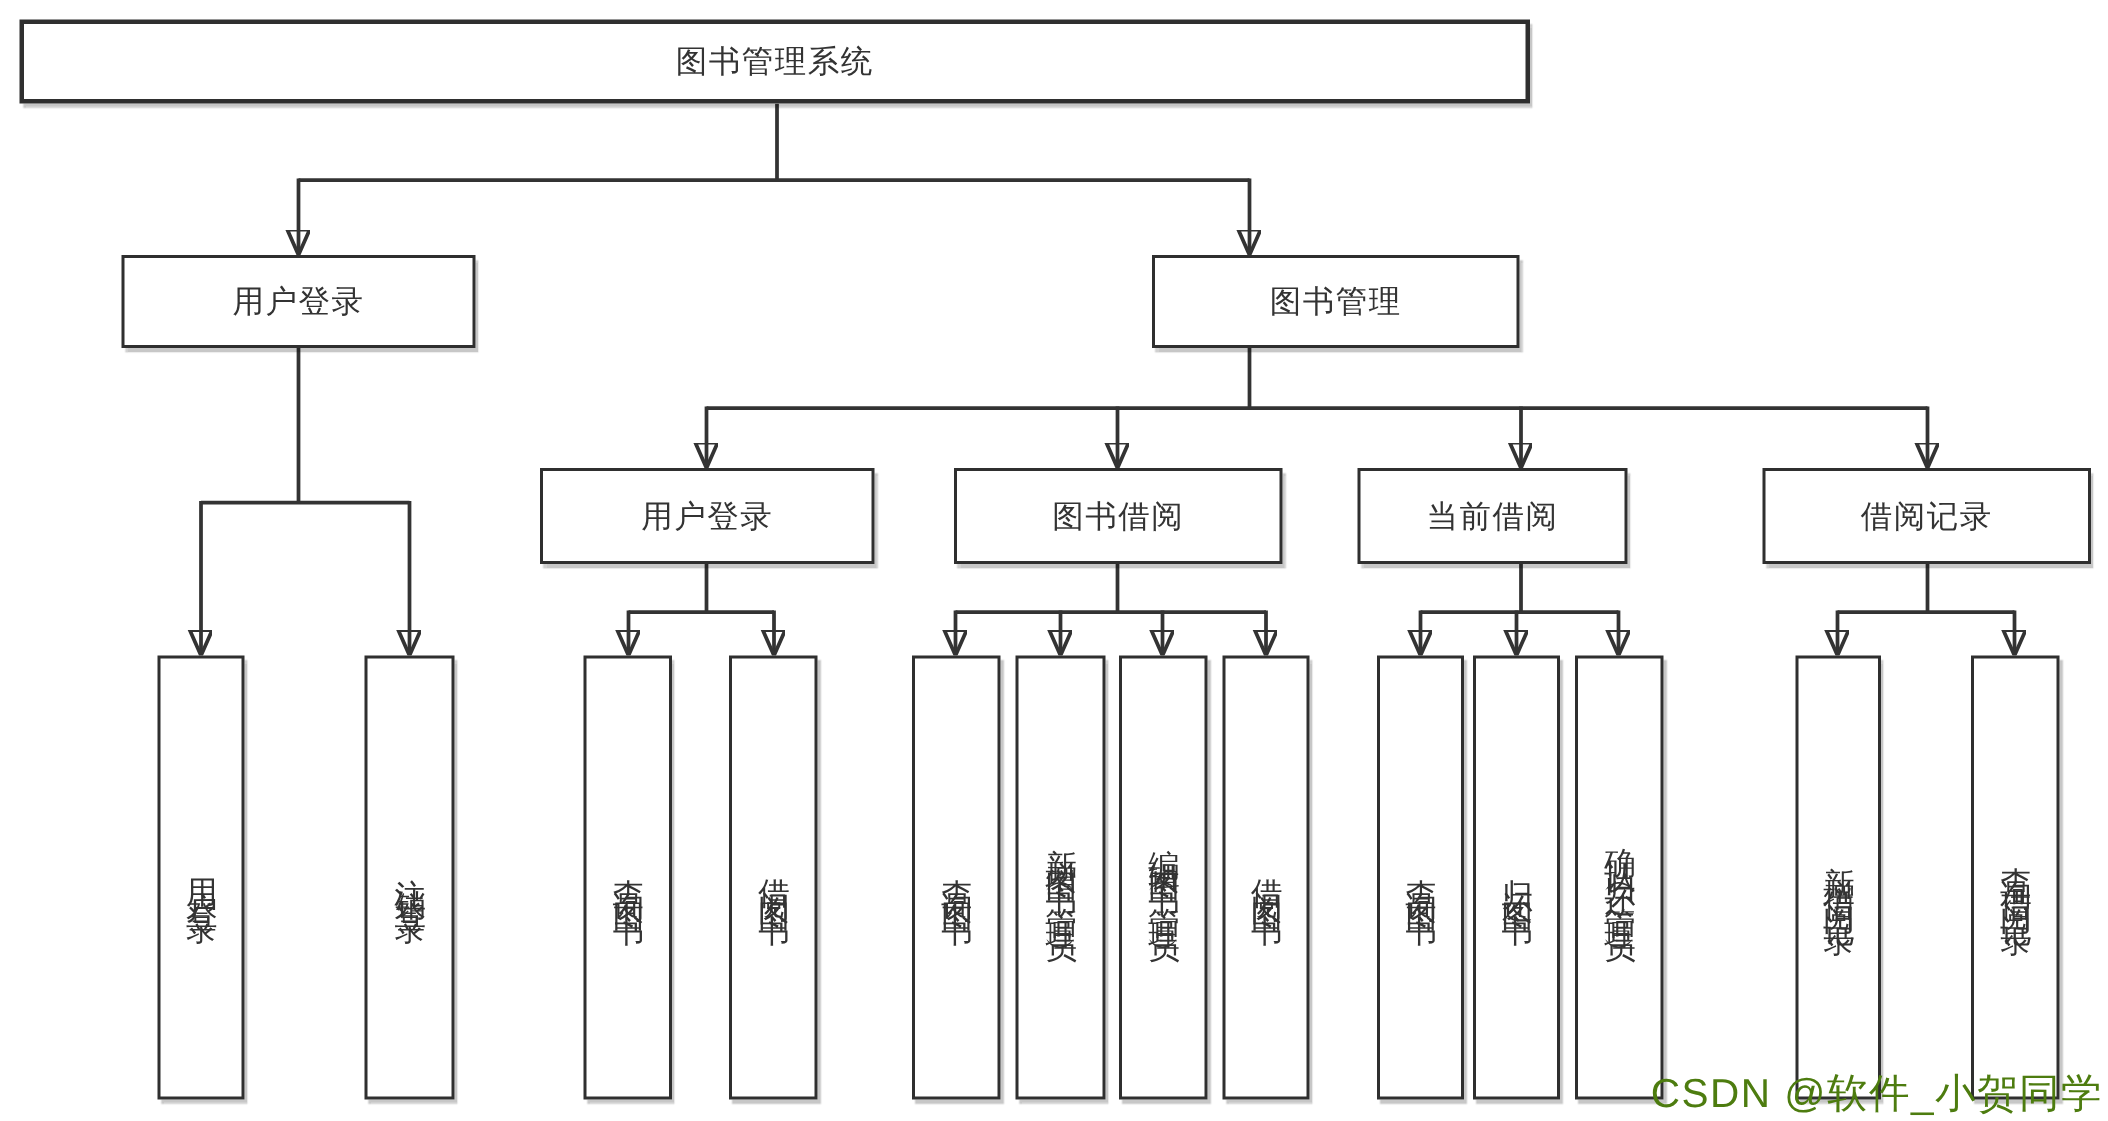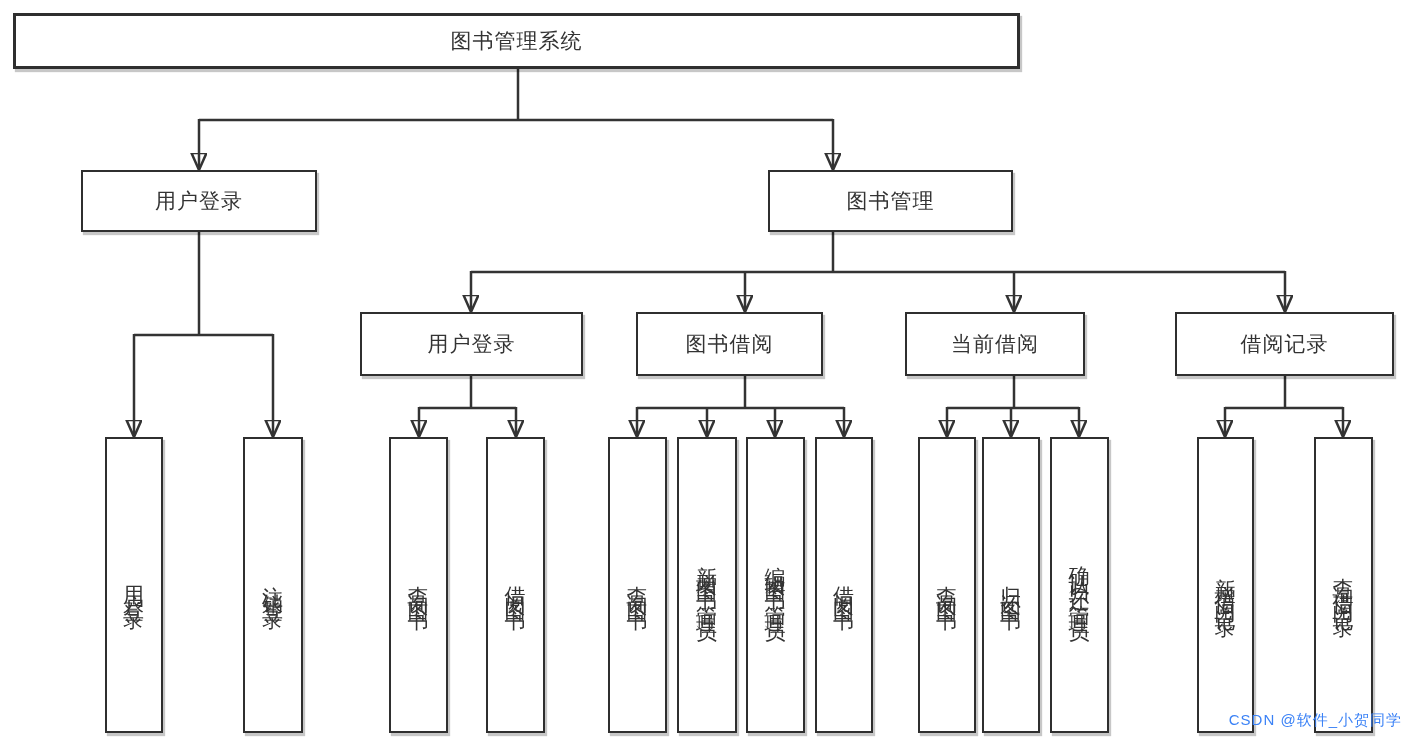--- a/index.html
+++ b/index.html
@@ -14,21 +14,21 @@
     box-sizing:border-box;display:flex;align-items:center;justify-content:center;
     box-shadow:2px 3px 1px rgba(0,0,0,0.22);
   }
   .box.root{border-width:3px;}
   .hl{font-size:21px;letter-spacing:1px;white-space:nowrap;color:#333;}
   .vl{
     writing-mode:vertical-rl;text-orientation:mixed;
     font-size:21px;letter-spacing:8px;line-height:1;color:#333;white-space:nowrap;
   }
   .watermark{
-    position:absolute;right:3px;top:711px;font-size:15px;color:#3b82f6;
+    position:absolute;right:3px;top:711px;font-size:27px;color:#4d7c0f;
     letter-spacing:1px;white-space:nowrap;
   }
 </style>
 </head>
 <body>
 
 <div class="canvas">
 
   <svg class="wires" width="1405" height="747" viewBox="0 0 1405 747">
     <defs>
@@ -99,21 +99,21 @@
   <div class="box" style="left:81px;top:170px;width:236px;height:62px;">
     <span class="hl">用户登录</span>
   </div>
   <div class="box" style="left:720px;top:170px;width:245px;height:62px;margin-left:48px;">
     <span class="hl">图书管理</span>
   </div>
 
   <div class="box" style="left:360px;top:312px;width:223px;height:64px;">
     <span class="hl">用户登录</span>
   </div>
-  <div class="box" style="left:636px;top:312px;width:187px;height:64px;">
+  <div class="box" style="left:636px;top:312px;width:219px;height:64px;">
     <span class="hl">图书借阅</span>
   </div>
   <div class="box" style="left:905px;top:312px;width:180px;height:64px;">
     <span class="hl">当前借阅</span>
   </div>
   <div class="box" style="left:1175px;top:312px;width:219px;height:64px;">
     <span class="hl">借阅记录</span>
   </div>
 
   <div class="box" style="left:105px;top:437px;width:58px;height:296px;">

